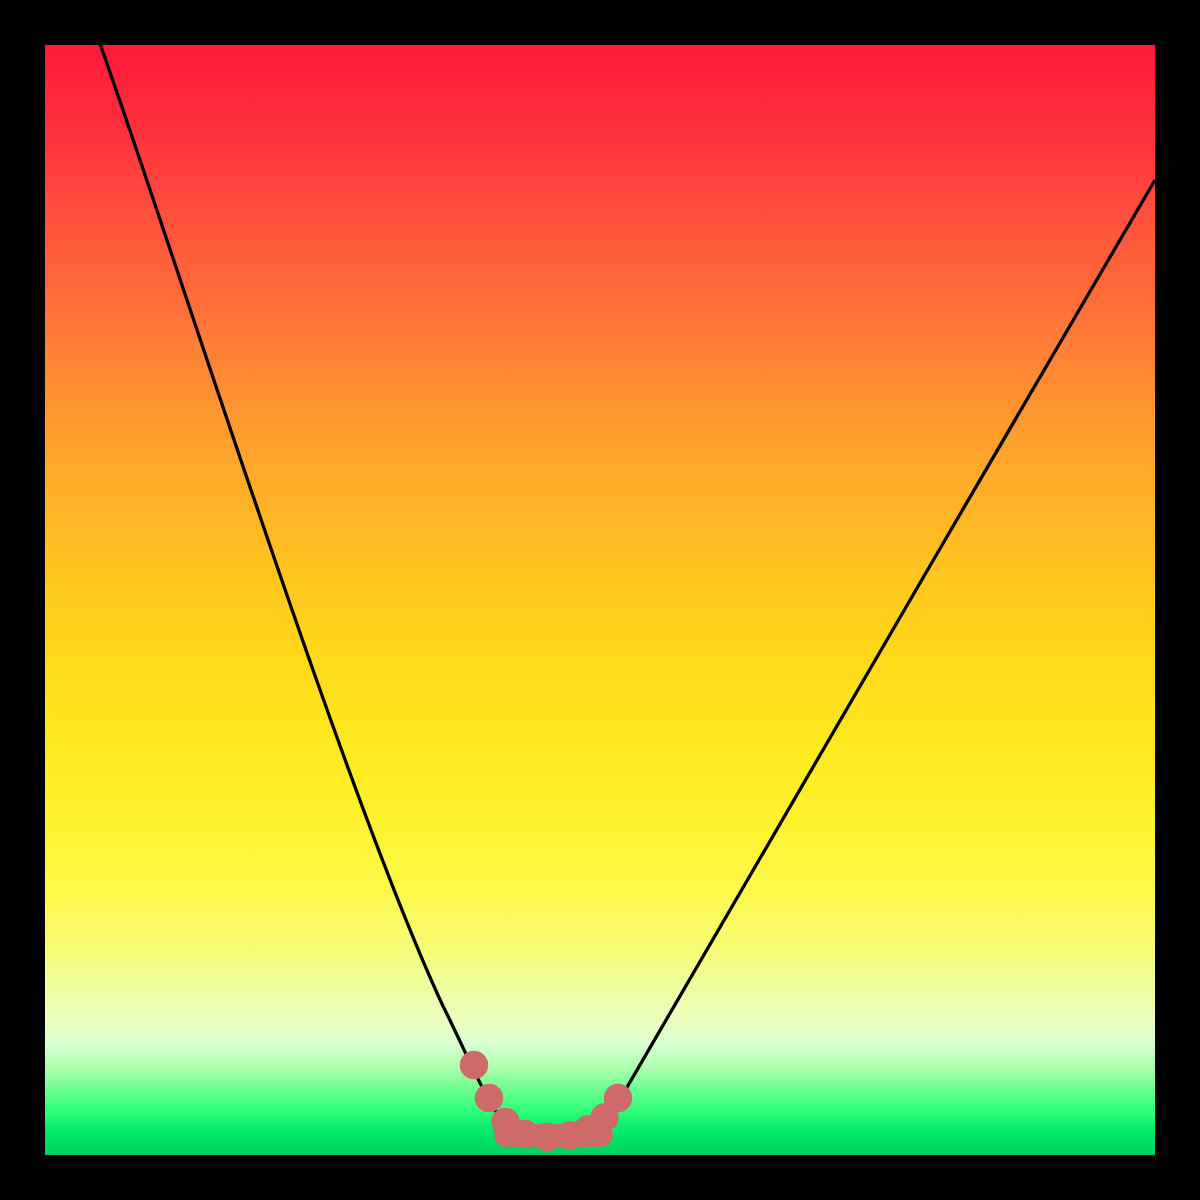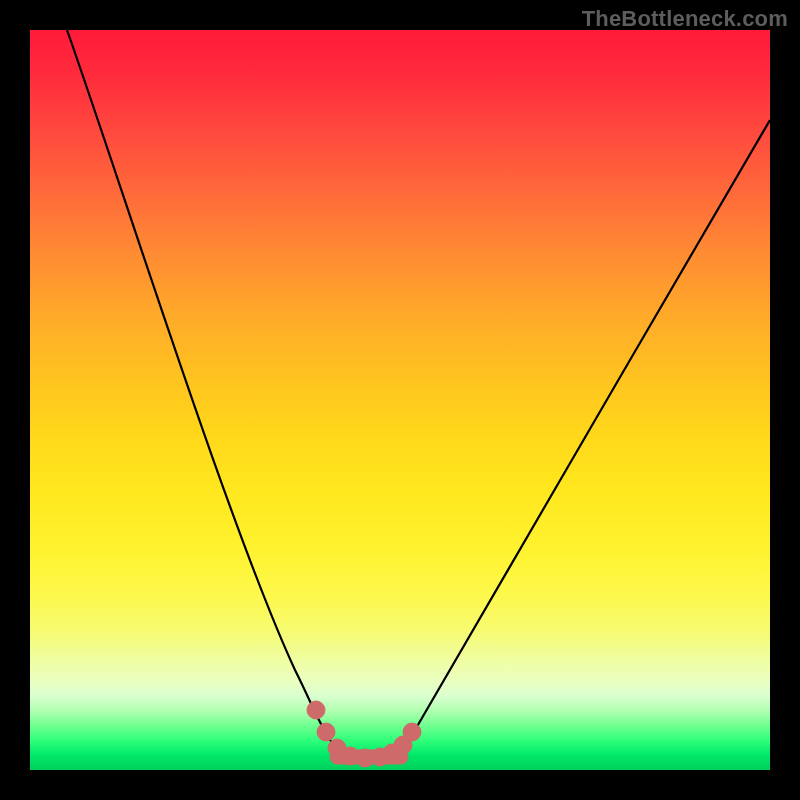--- a/index.html
+++ b/index.html
@@ -88,14 +88,13 @@
       <circle cx="320" cy="726" r="9"></circle>
       <circle cx="335" cy="728" r="9"></circle>
       <circle cx="350" cy="727" r="9"></circle>
       <circle cx="362" cy="723" r="9"></circle>
       <circle cx="373" cy="715" r="9"></circle>
       <circle cx="382" cy="702" r="9"></circle>
       <rect x="300" y="720" width="78" height="14" rx="7"></rect>
     </g>
   </svg>
 
-  <div class="watermark">TheBottleneck.com</div>
 </div>
 
 </body></html>

